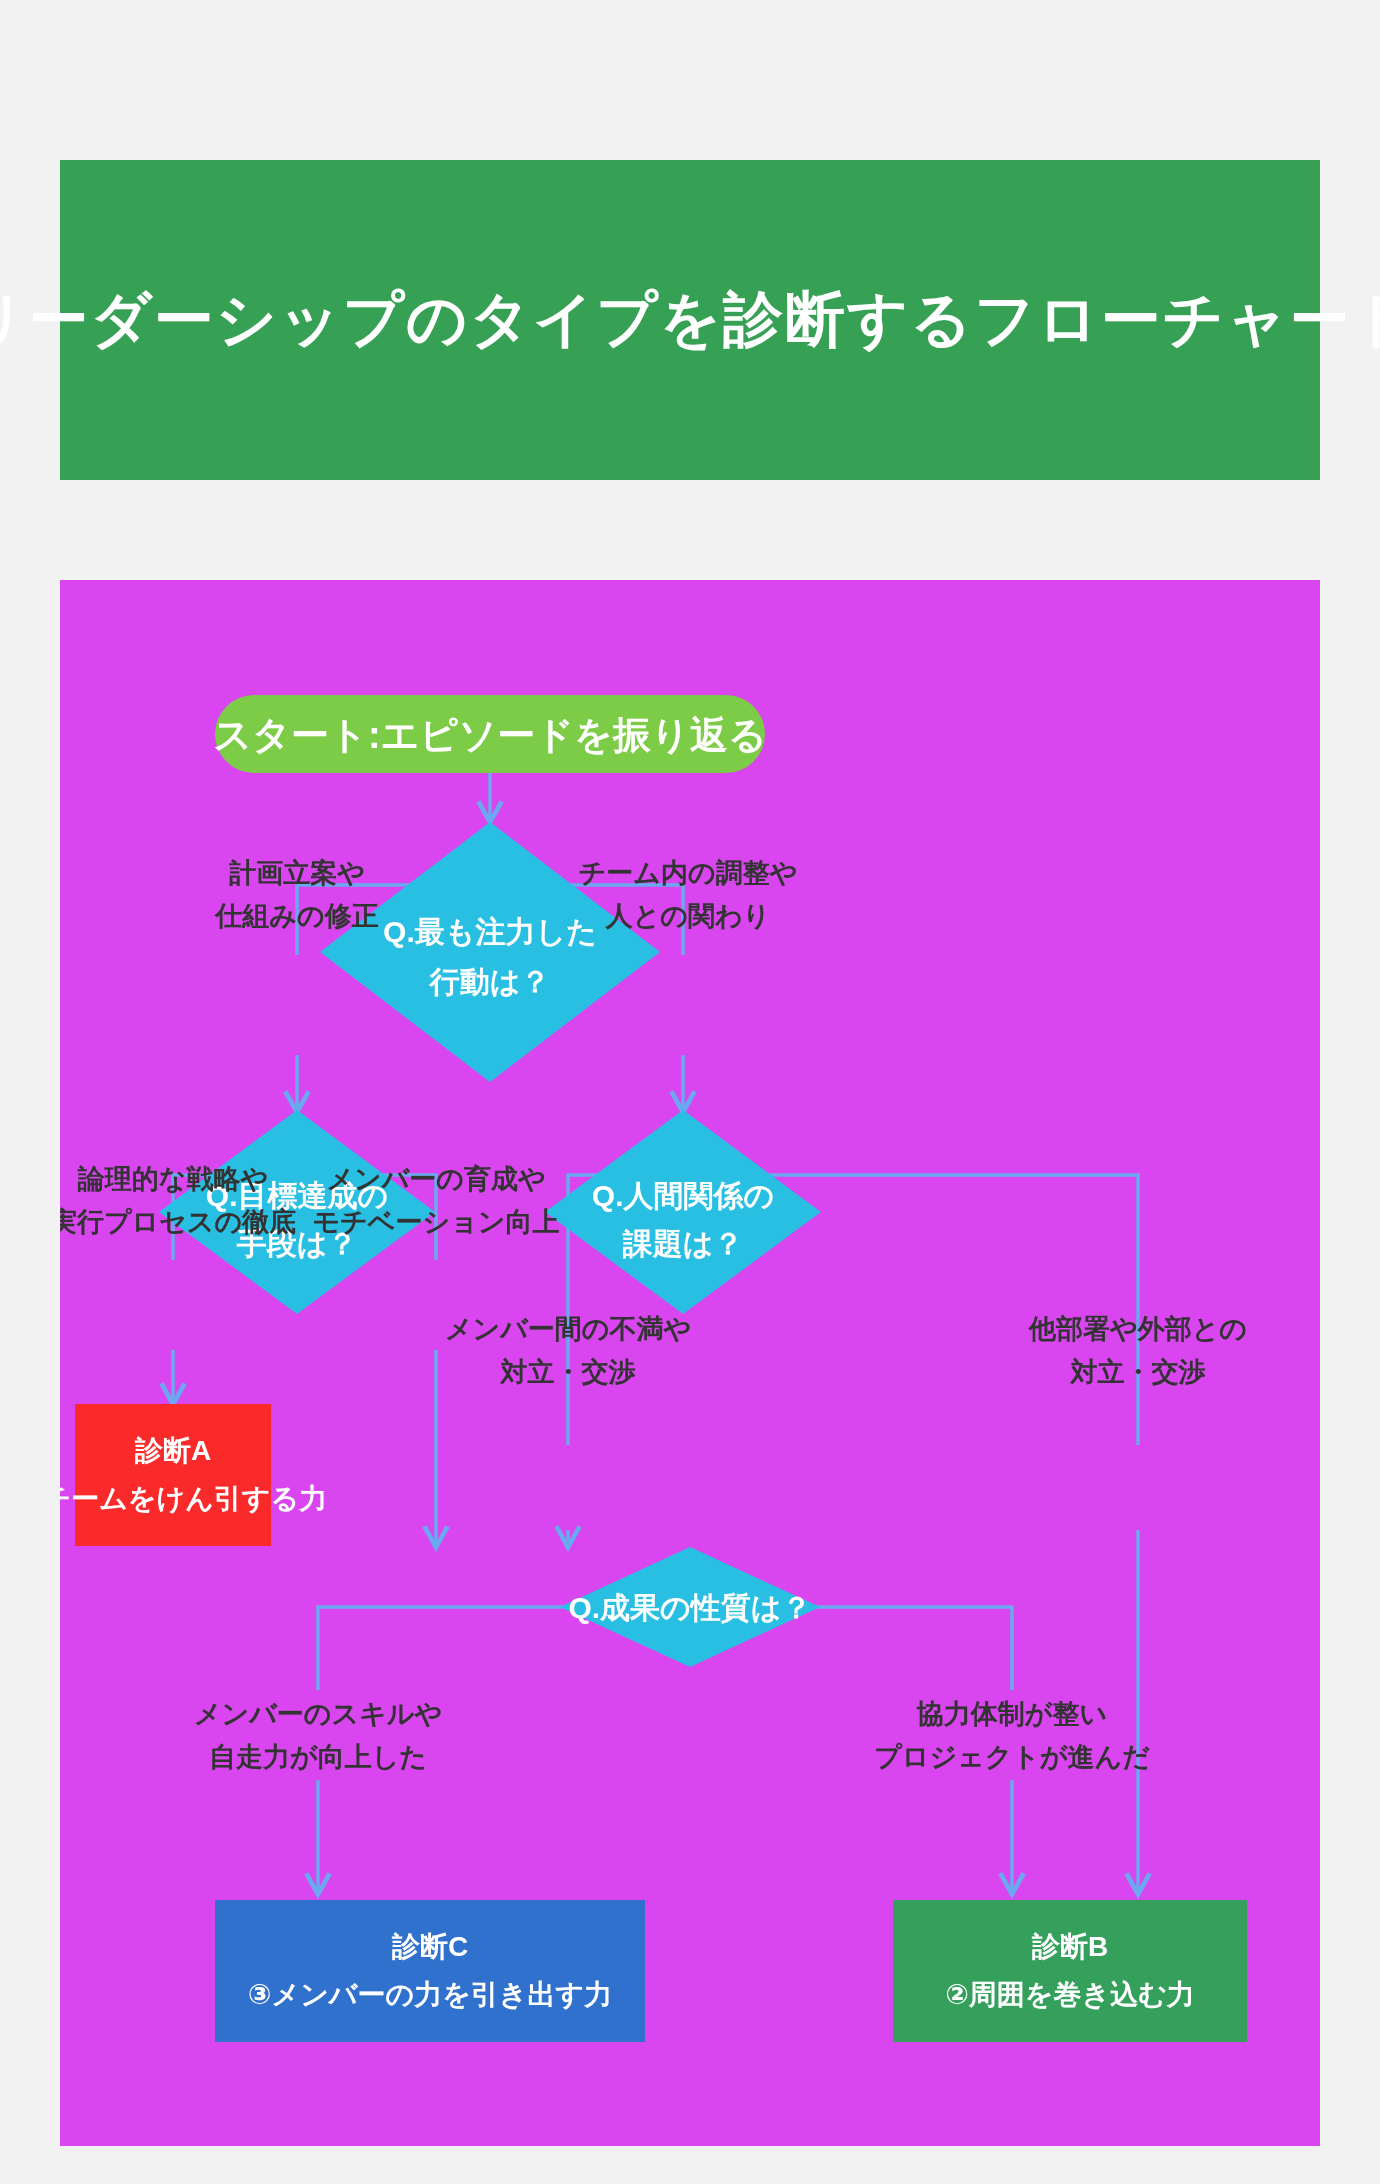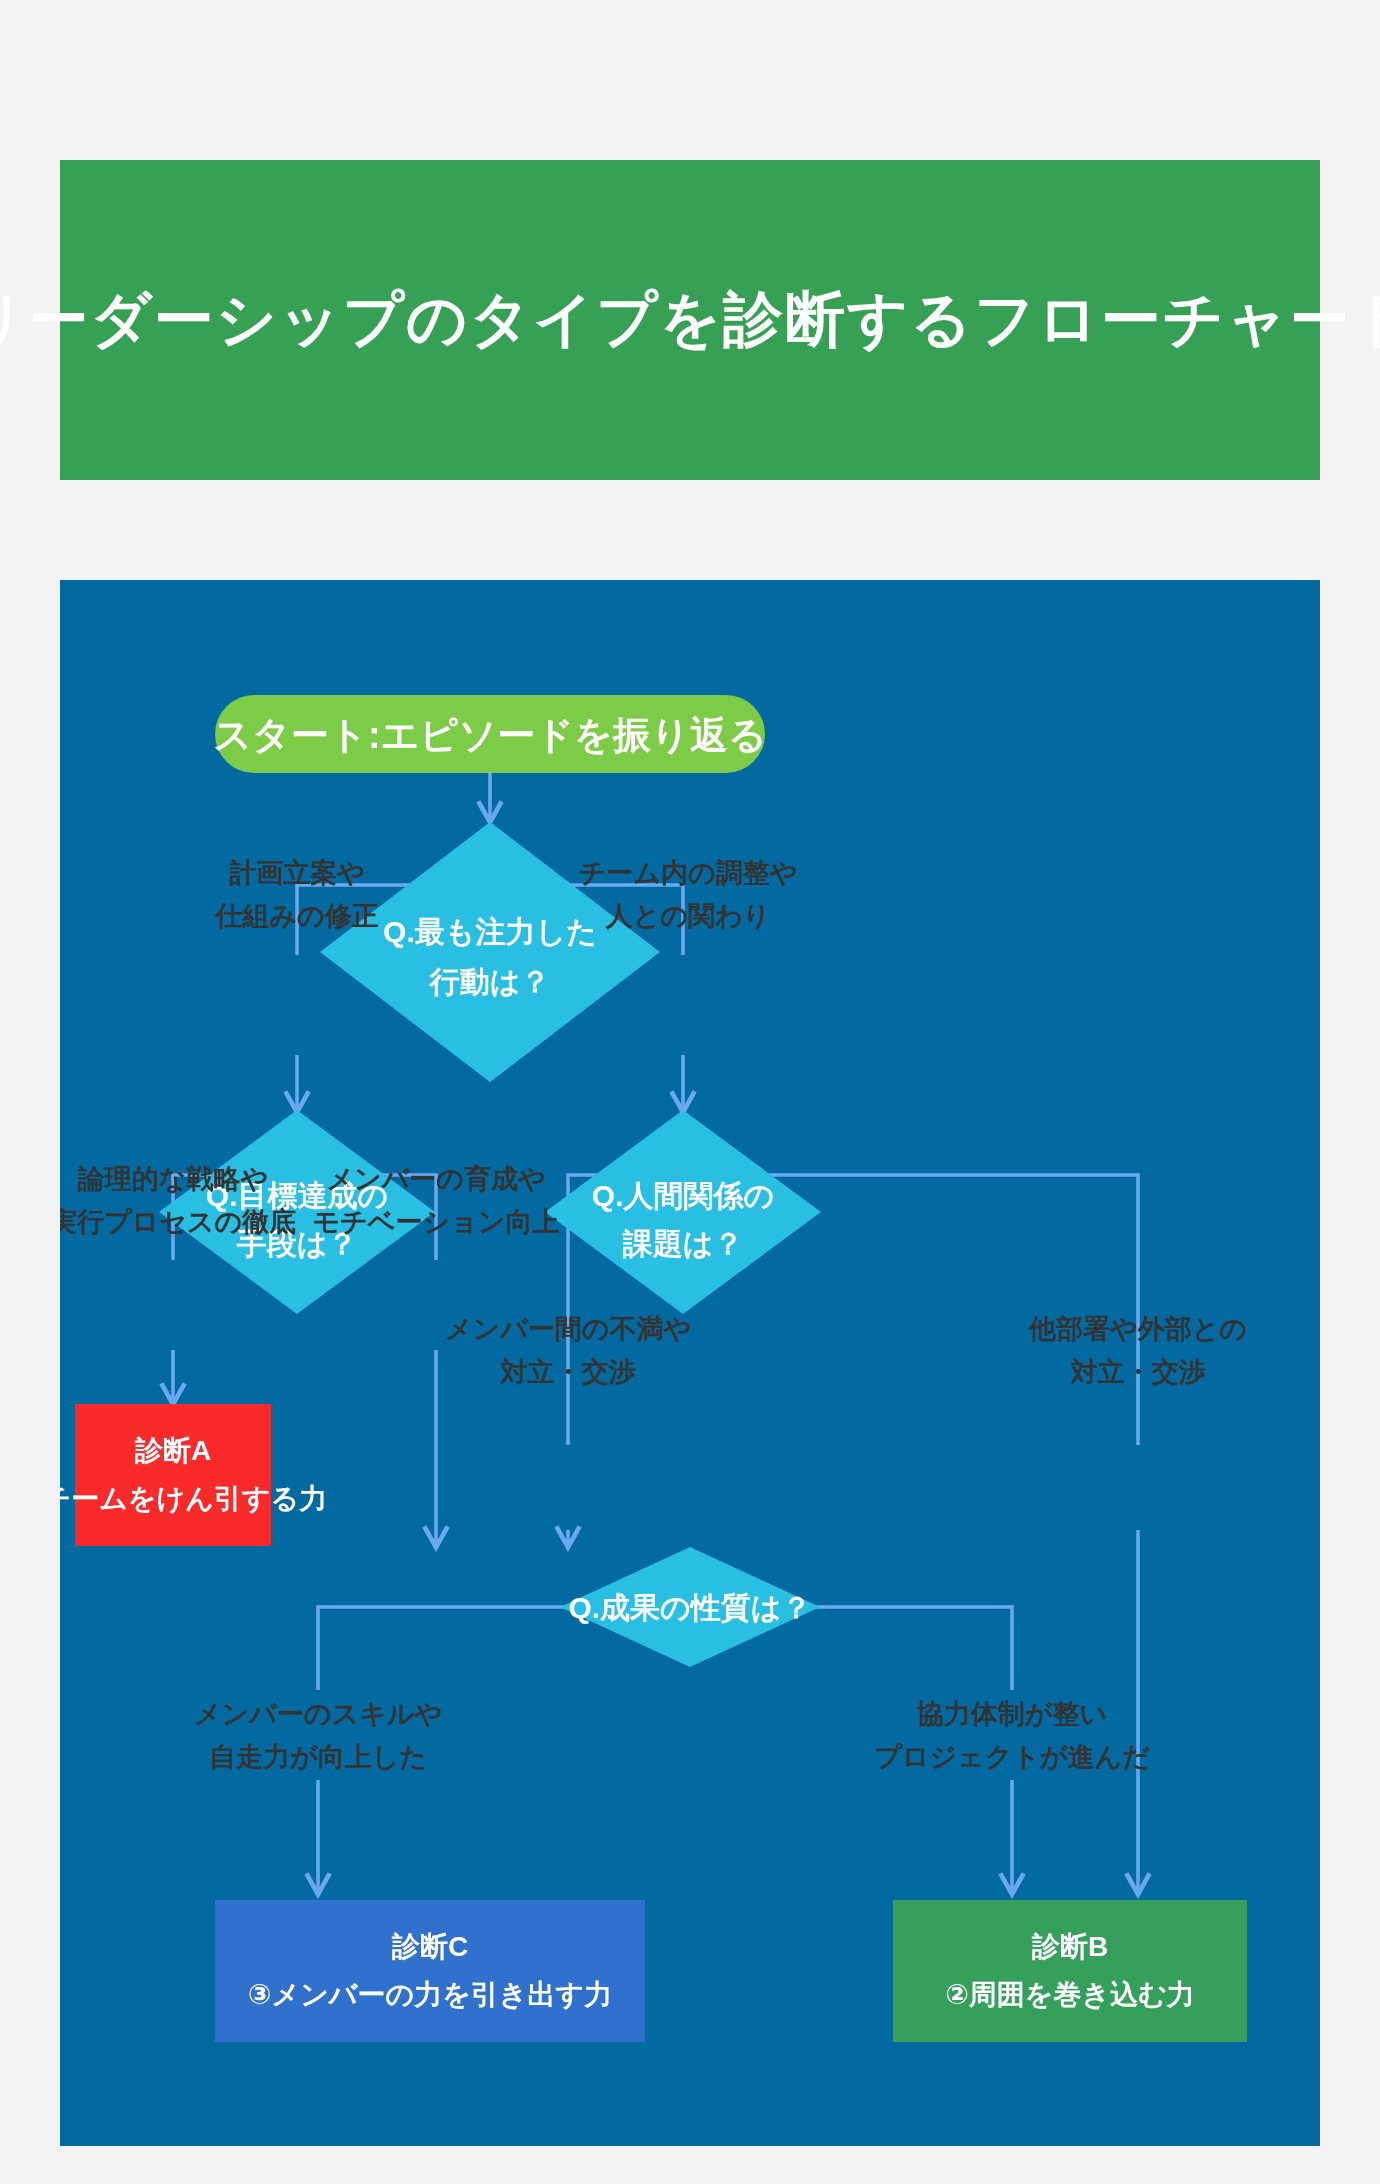--- a/index.html
+++ b/index.html
@@ -38,21 +38,21 @@
     letter-spacing: 2px;
     white-space: nowrap;
     font-family: "Liberation Sans", "DejaVu Sans", sans-serif;
   }
   .canvas {
     position: absolute;
     left: 60px;
     top: 580px;
     width: 1260px;
     height: 1566px;
-    background: #0369a1;
+    background: #d946ef;
   }
   svg.flow {
     position: absolute;
     left: 0;
     top: 0;
     width: 1260px;
     height: 1566px;
     display: block;
   }
   .node-label {

